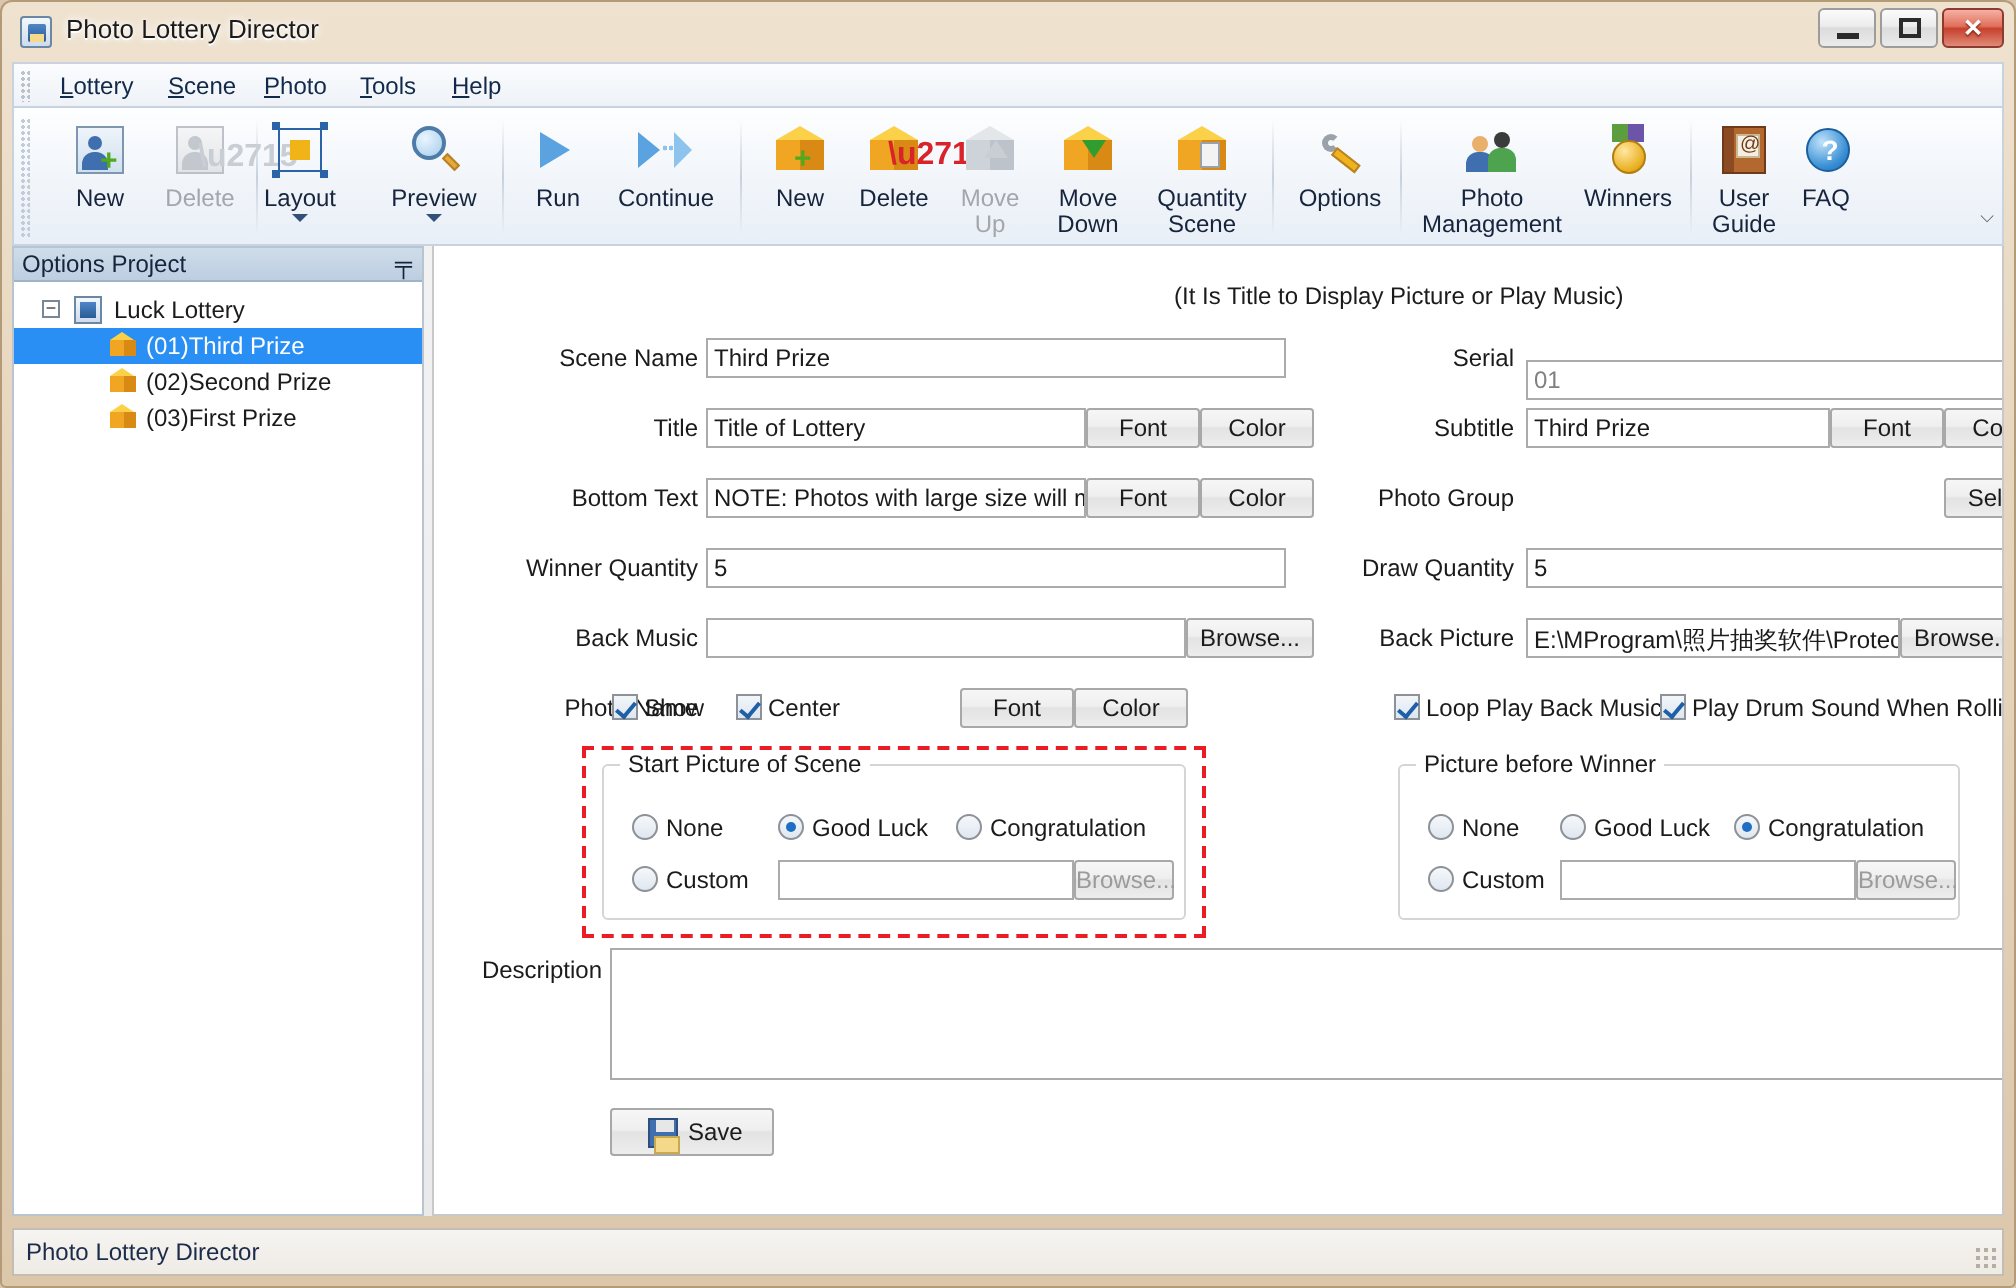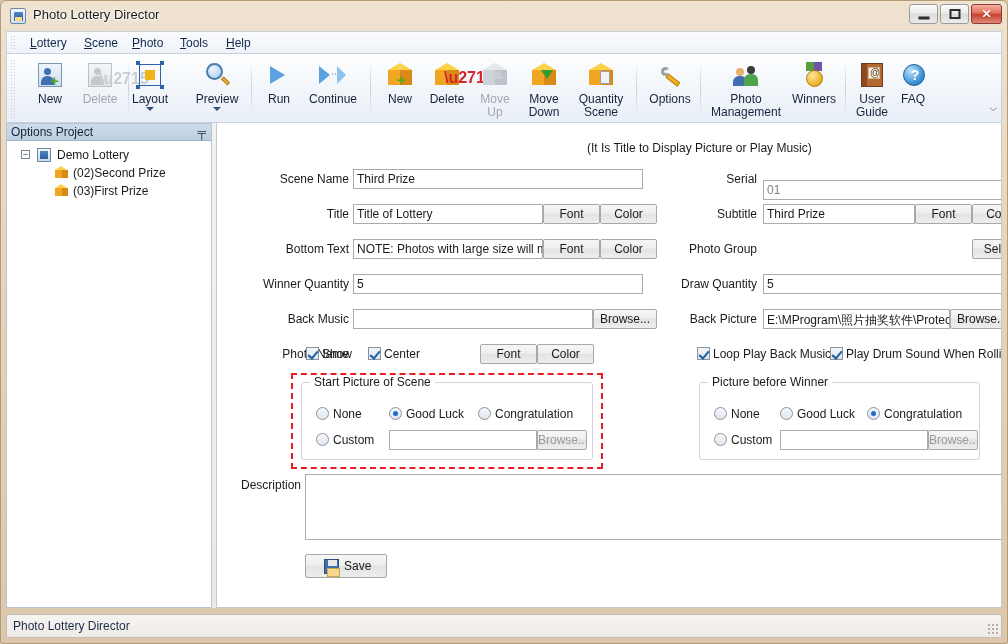--- a/index.html
+++ b/index.html
@@ -529,23 +529,33 @@
 
   <div id="leftpanel">
     <div id="lp-caption">
       <span>Options Project</span>
       <span id="lp-pin">╤</span>
     </div>
     <div id="tree">
       <div class="tnode">
         <span class="texp">−</span>
         <span class="ticon-app"></span>
-        <span class="tlabel" style="left:50px">Demo Lottery</span>
-      </div>
-
+        <span class="tlabel" style="left:50px">Luck Lottery</span>
+      </div>
+
+      <div class="tnode sel">
+        <span class="ticon-box">
+          <span class="cube" style="left:0;top:0;width:13px;height:13px">
+            <span class="top" style="border-left-width:6.5px;border-right-width:6.5px;border-bottom-width:4px"></span>
+            <span class="lft" style="top:4px;width:6.5px;height:8px"></span>
+            <span class="rgt" style="left:6.5px;top:4px;width:6.5px;height:8px"></span>
+          </span>
+        </span>
+        <span class="tlabel" style="left:66px">(01)Third Prize</span>
+      </div>
 
       <div class="tnode">
         <span class="ticon-box">
           <span class="cube" style="left:0;top:0;width:13px;height:13px">
             <span class="top" style="border-left-width:6.5px;border-right-width:6.5px;border-bottom-width:4px"></span>
             <span class="lft" style="top:4px;width:6.5px;height:8px"></span>
             <span class="rgt" style="left:6.5px;top:4px;width:6.5px;height:8px"></span>
           </span>
         </span>
         <span class="tlabel" style="left:66px">(02)Second Prize</span>

